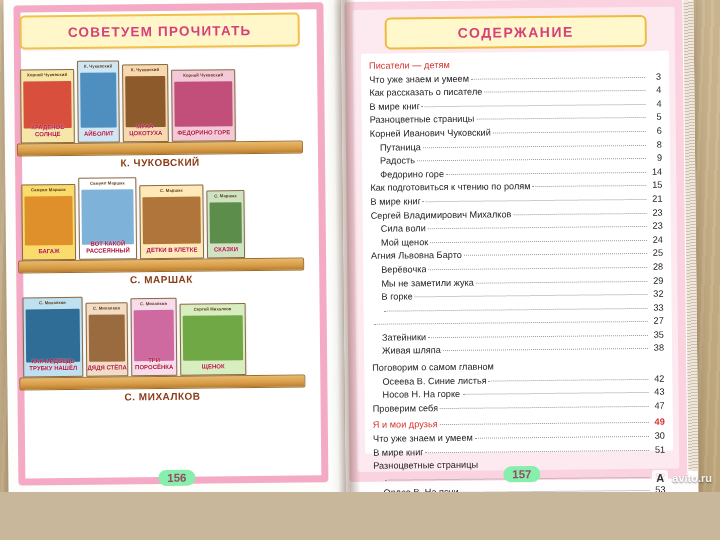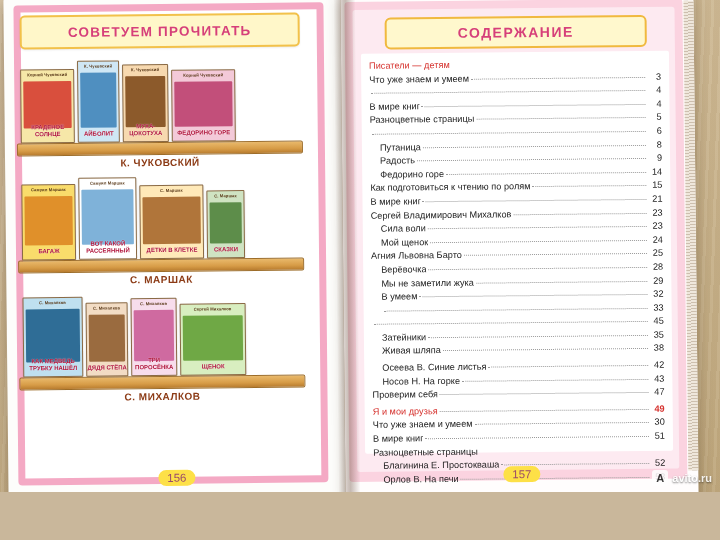--- a/index.html
+++ b/index.html
@@ -192,24 +192,24 @@
     left: 0;
     width: 100%;
     text-align: center;
     font-size: 12px;
     color: #6b6b6b;
   }
   .page-num-circle {
     display: inline-block;
     padding: 2px 9px;
     border-radius: 10px;
-    background: #fde047;
+    background: #86efac;
     color: #9a4a68;
     font-size: 11.5px;
-    font-weight: normal;
+    font-weight: bold;
   }
   
   .toc-title {
     position: absolute;
     left: 44px;
     top: 24px;
     width: 258px;
     height: 28px;
     background: #fff8cd;
     border: 2px solid #f0b93f;
@@ -440,34 +440,36 @@
           <span class="dots"></span>
           <span class="pg"></span>
         </div>
 
         <div class="toc-row ind-0">
           <span class="lbl">Что уже знаем и умеем</span>
           <span class="dots"></span>
           <span class="pg">3</span>
         </div>
         <div class="toc-row ind-0">
+          <span class="lbl">Как рассказать о писателе</span>
           <span class="dots"></span>
           <span class="pg">4</span>
         </div>
         <div class="toc-row ind-0">
           <span class="lbl">В мире книг</span>
           <span class="dots"></span>
           <span class="pg">4</span>
         </div>
         <div class="toc-row ind-0">
           <span class="lbl">Разноцветные страницы</span>
           <span class="dots"></span>
           <span class="pg">5</span>
         </div>
         <div class="toc-row ind-0">
+          <span class="lbl">Корней Иванович Чуковский</span>
           <span class="dots"></span>
           <span class="pg">6</span>
         </div>
         <div class="toc-row ind-1">
           <span class="lbl">Путаница</span>
           <span class="dots"></span>
           <span class="pg">8</span>
         </div>
         <div class="toc-row ind-1">
           <span class="lbl">Радость</span>
@@ -513,46 +515,47 @@
           <span class="lbl">Верёвочка</span>
           <span class="dots"></span>
           <span class="pg">28</span>
         </div>
         <div class="toc-row ind-1">
           <span class="lbl">Мы не заметили жука</span>
           <span class="dots"></span>
           <span class="pg">29</span>
         </div>
         <div class="toc-row ind-1">
-          <span class="lbl">В умеем</span>
+          <span class="lbl">В горке</span>
           <span class="dots"></span>
           <span class="pg">32</span>
         </div>
         <div class="toc-row ind-1">
           <span class="dots"></span>
           <span class="pg">33</span>
         </div>
         <div class="toc-row ind-0">
           <span class="dots"></span>
-          <span class="pg">45</span>
+          <span class="pg">27</span>
         </div>
         <div class="toc-row ind-1">
           <span class="lbl">Затейники</span>
           <span class="dots"></span>
           <span class="pg">35</span>
         </div>
         <div class="toc-row ind-1">
           <span class="lbl">Живая шляпа</span>
           <span class="dots"></span>
           <span class="pg">38</span>
         </div>
 
         <div class="spacer"></div>
 
         <div class="toc-row nodots ind-0">
+          <span class="lbl">Поговорим о самом главном</span>
           <span class="dots"></span>
           <span class="pg"></span>
         </div>
         <div class="toc-row ind-1">
           <span class="lbl">Осеева В. Синие листья</span>
           <span class="dots"></span>
           <span class="pg">42</span>
         </div>
         <div class="toc-row nodots ind-0">
           <span class="dots"></span>
@@ -585,21 +588,20 @@
           <span class="lbl">В мире книг</span>
           <span class="dots"></span>
           <span class="pg">51</span>
         </div>
         <div class="toc-row nodots ind-0">
           <span class="lbl">Разноцветные страницы</span>
           <span class="dots"></span>
           <span class="pg"></span>
         </div>
         <div class="toc-row ind-1">
-          <span class="lbl">Благинина Е. Простокваша</span>
           <span class="dots"></span>
           <span class="pg">52</span>
         </div>
         <div class="toc-row ind-1">
           <span class="lbl">Орлов В. На печи</span>
           <span class="dots"></span>
           <span class="pg">53</span>
         </div>
 
       </div>

